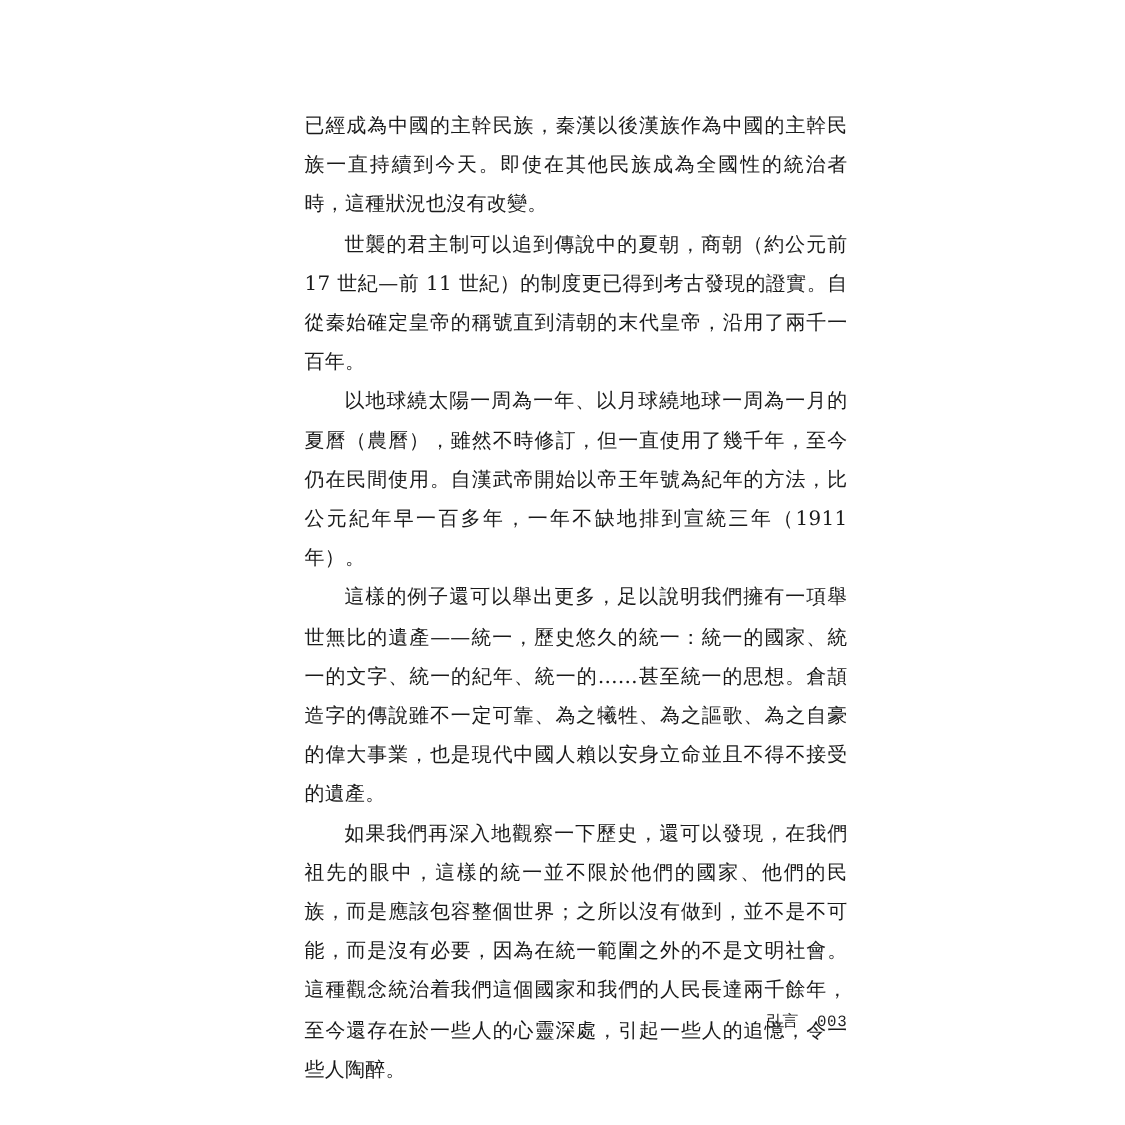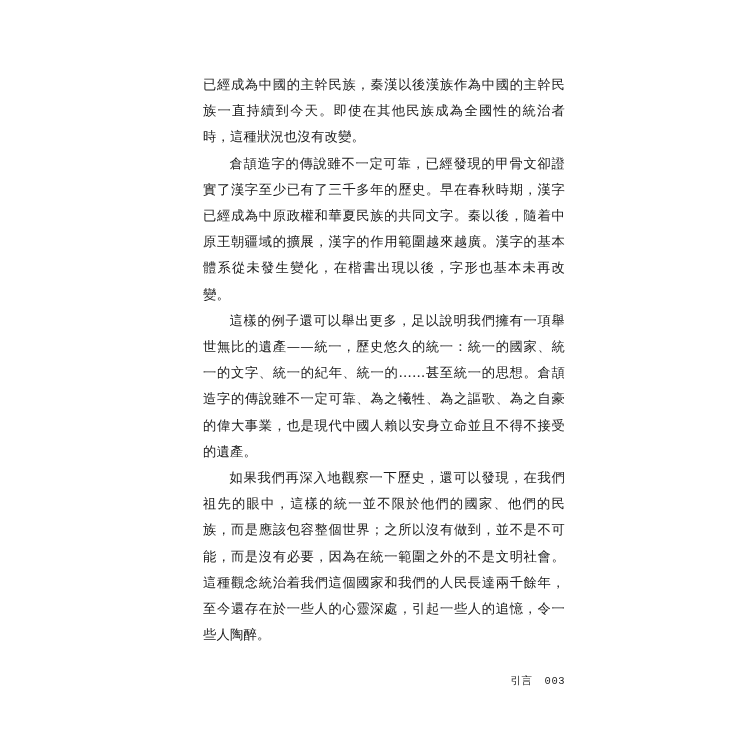--- a/index.html
+++ b/index.html
@@ -55,21 +55,22 @@
     font-size: 10.5px;
   }
 </style>
 </head>
 <body>
 
 <div class="page">
 
   <div class="body-text">
     <p class="noindent">已經成為中國的主幹民族，秦漢以後漢族作為中國的主幹民族一直持續到今天。即使在其他民族成為全國性的統治者時，這種狀況也沒有改變。</p>
-    <p>倉頡造字的傳說雖不一定可靠，已經發現的甲骨文卻證實了漢字至少已有了三千多年的歷史。早在春秋時期，漢字已經成為中原政權和華夏民族的共同文字。秦以後，隨着中原王朝疆域的擴展，漢字的作用範圍越來越廣。漢字的基本體系從未發生變化，在楷書出現以後，字形也基本未再改變。</p>
+    <p>世襲的君主制可以追到傳說中的夏朝，商朝（約公元前 17 世紀—前 11 世紀）的制度更已得到考古發現的證實。自從秦始確定皇帝的稱號直到清朝的末代皇帝，沿用了兩千一百年。</p>
+    <p>以地球繞太陽一周為一年、以月球繞地球一周為一月的夏曆（農曆），雖然不時修訂，但一直使用了幾千年，至今仍在民間使用。自漢武帝開始以帝王年號為紀年的方法，比公元紀年早一百多年，一年不缺地排到宣統三年（1911 年）。</p>
     <p>這樣的例子還可以舉出更多，足以說明我們擁有一項舉世無比的遺產——統一，歷史悠久的統一：統一的國家、統一的文字、統一的紀年、統一的……甚至統一的思想。倉頡造字的傳說雖不一定可靠、為之犧牲、為之謳歌、為之自豪的偉大事業，也是現代中國人賴以安身立命並且不得不接受的遺產。</p>
     <p>如果我們再深入地觀察一下歷史，還可以發現，在我們祖先的眼中，這樣的統一並不限於他們的國家、他們的民族，而是應該包容整個世界；之所以沒有做到，並不是不可能，而是沒有必要，因為在統一範圍之外的不是文明社會。這種觀念統治着我們這個國家和我們的人民長達兩千餘年，至今還存在於一些人的心靈深處，引起一些人的追憶，令一些人陶醉。</p>
 
   </div>
 
   <div class="footer">
     <span class="label">引言</span><span class="pageno">003</span>
   </div>
 
 </div>

